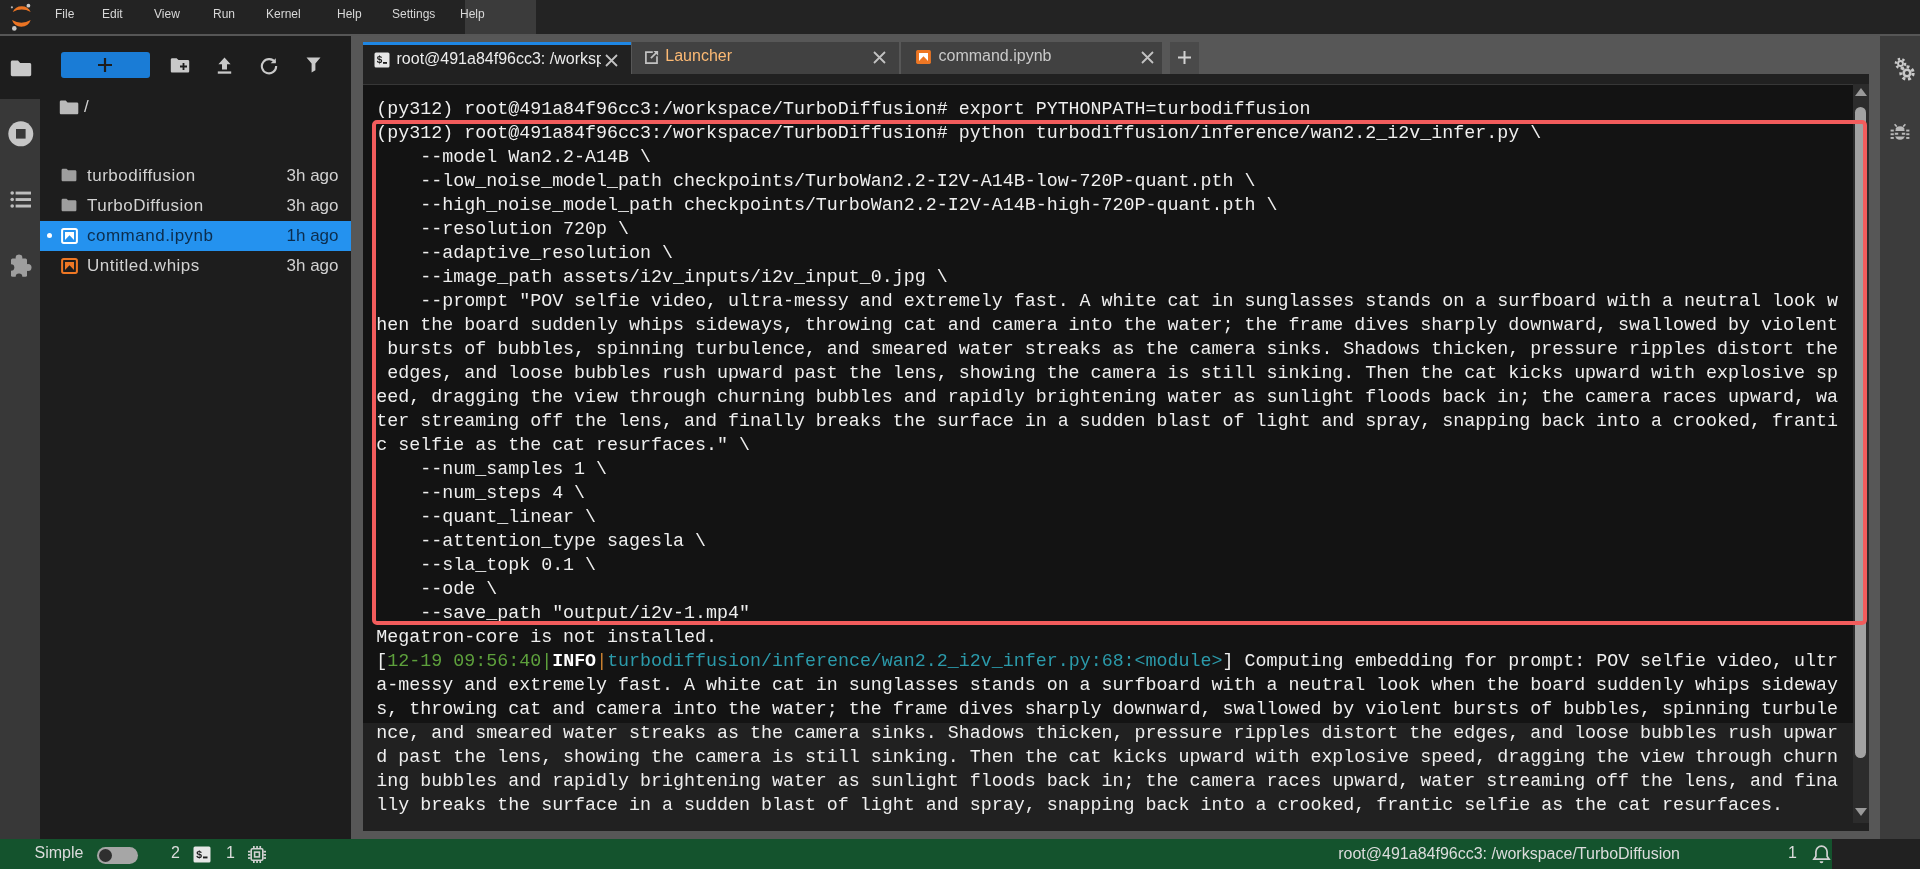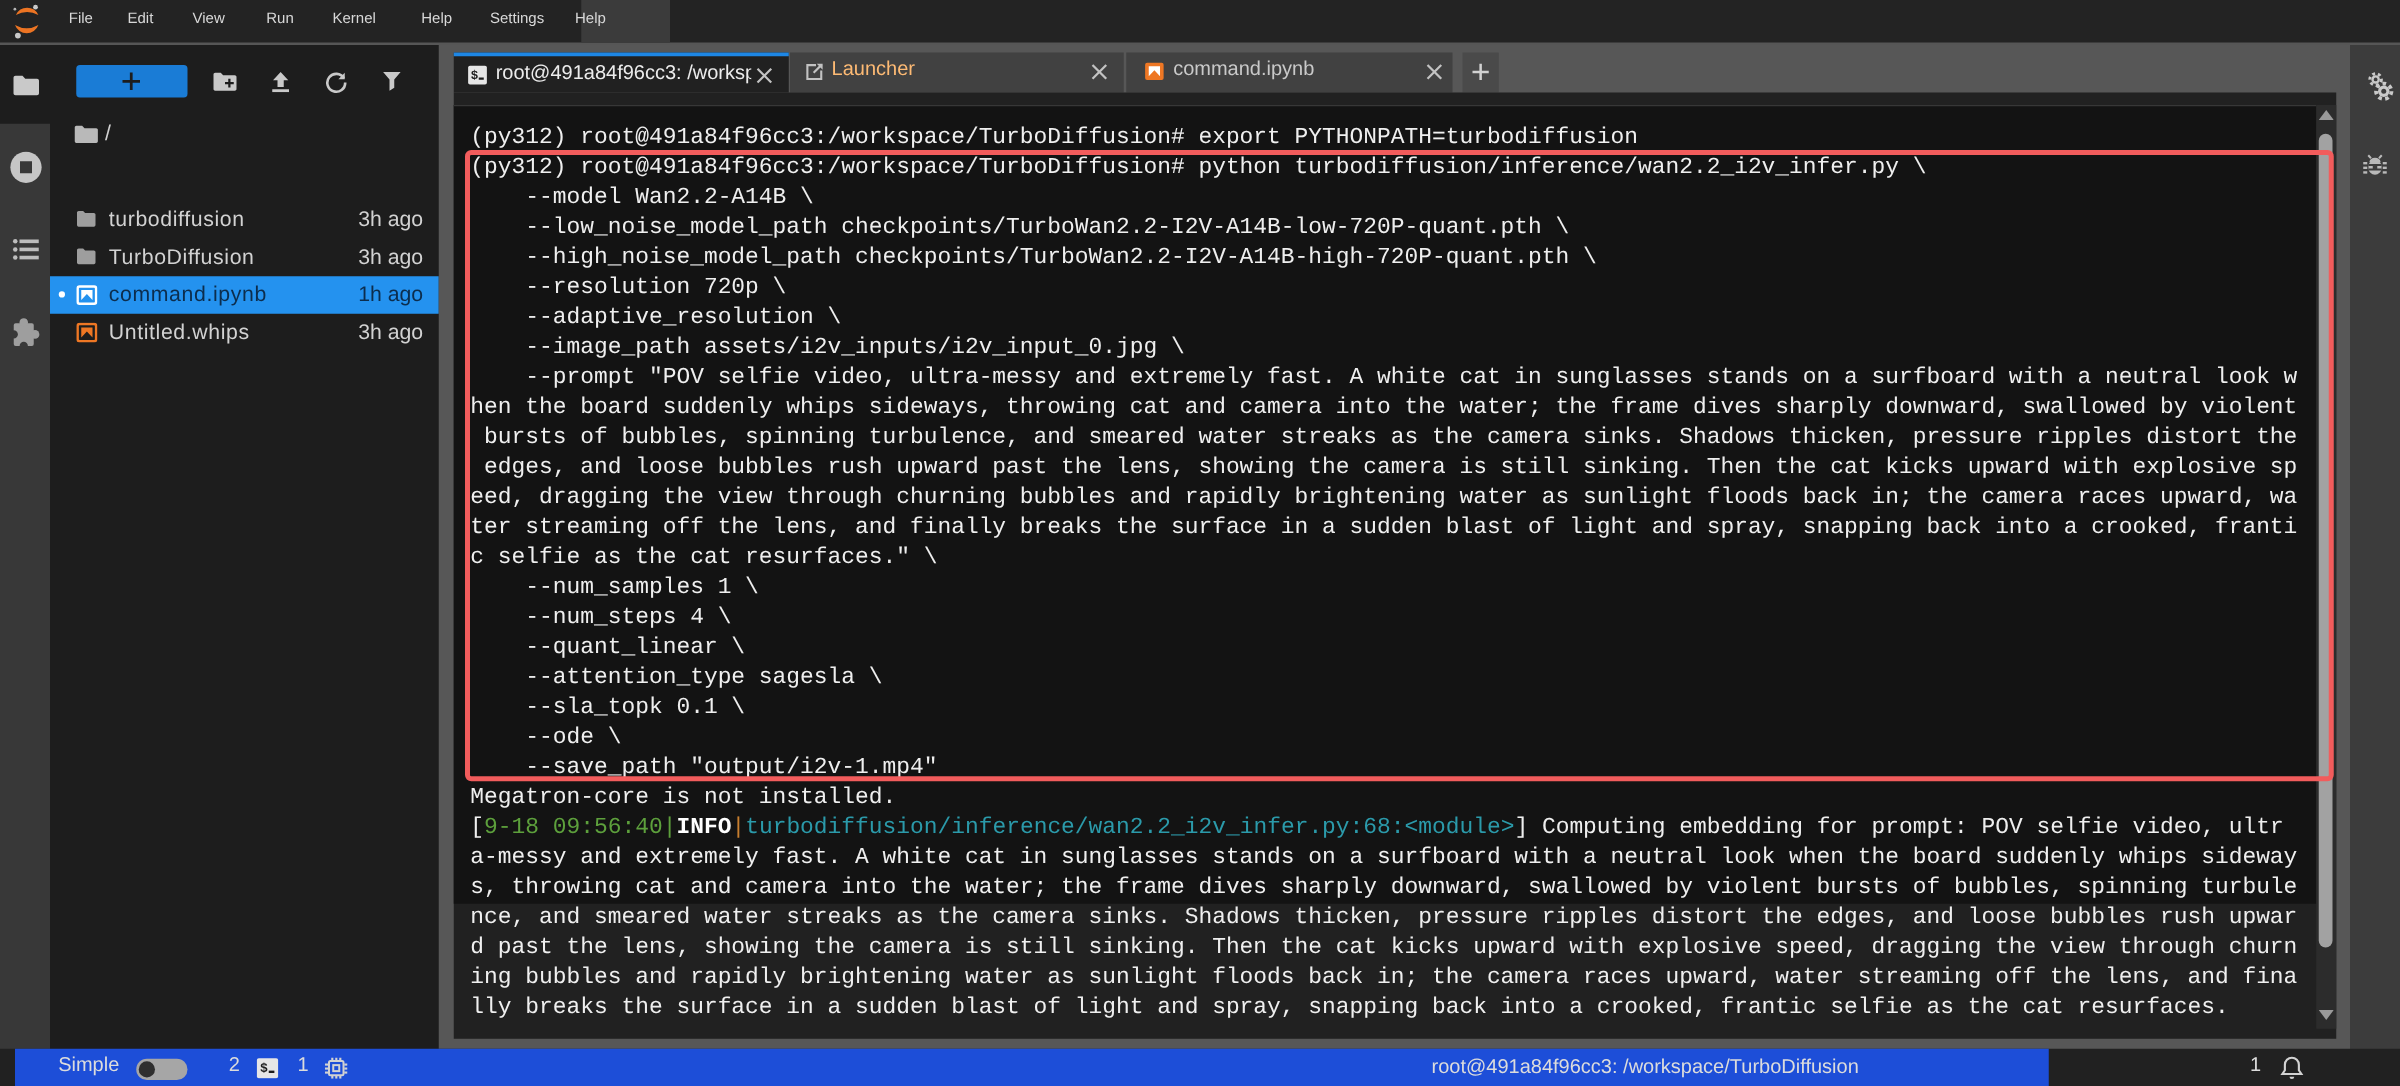--- a/index.html
+++ b/index.html
@@ -30,21 +30,21 @@
 #tab2{left:281.3px;width:267.1px;background:#414141;color:#fdba74}
 #tab3{left:549.5px;width:261.5px;background:#414141;color:#c9c9c9}
 #tabplus{left:819px;top:6px;width:29px;height:31.6px;background:#4a4a4a}
 #content{left:11.5px;top:37.6px;width:1506px;height:757.4px;background:#212121}
 #term{position:absolute;left:0;top:10.5px;width:1490.2px;height:639px;background:#131313;border-top:1px solid #373737}
 #termtext{position:absolute;left:13.8px;top:12.5px;font:18.32px/24px "Liberation Mono",monospace;color:#efefef;letter-spacing:0;white-space:pre}
 
 #sbtrack{left:1490.2px;top:10.5px;width:16.3px;height:739px;background:#2c2c2c}
 #sbthumb{left:2.8px;top:23px;width:11px;height:651px;background:#a2a2a2;border-radius:5.5px}
 
-#statusbar{left:12px;top:839px;width:1627px;height:30px;background:#1d4ed8;font-size:16px;color:#dcdcdc}
+#statusbar{left:0;top:839px;width:1832px;height:30px;background:#14532d;font-size:16px;color:#dcdcdc}
 
 #redrect{left:372.4px;top:120.4px;width:1494.6px;height:505px;border:4.8px solid #f25c5c;border-radius:5px;z-index:9}
 .xclose{position:absolute;top:9px;width:13px;height:13px}
 </style></head>
 <body>
 <div id="root">
 
 <div class="abs" id="menubar">
   <svg class="abs" style="left:10px;top:3px" width="24" height="31" viewBox="0 0 24 31">
     <path d="M2.7 9 A9.9 9.9 0 0 1 20.7 9 A18.8 18.8 0 0 0 2.7 9 Z" fill="#ec7423"></path>
@@ -208,21 +208,21 @@
 ter streaming off the lens, and finally breaks the surface in a sudden blast of light and spray, snapping back into a crooked, franti
 c selfie as the cat resurfaces." \
     --num_samples 1 \
     --num_steps 4 \
     --quant_linear \
     --attention_type sagesla \
     --sla_topk 0.1 \
     --ode \
     --save_path "output/i2v-1.mp4"
 Megatron-core is not installed.
-<span>[</span><span style="color:#5da03c">9-18 09:56:40</span><span style="color:#5da03c">|</span><b style="color:#fff">INFO</b><span style="color:#c87f2f">|</span><span style="color:#2b9aaa">turbodiffusion/inference/wan2.2_i2v_infer.py:68:&lt;module&gt;</span><span>] Computing embedding for prompt: POV selfie video, ultr</span>
+<span>[</span><span style="color:#5da03c">12-19 09:56:40</span><span style="color:#5da03c">|</span><b style="color:#fff">INFO</b><span style="color:#c87f2f">|</span><span style="color:#2b9aaa">turbodiffusion/inference/wan2.2_i2v_infer.py:68:&lt;module&gt;</span><span>] Computing embedding for prompt: POV selfie video, ultr</span>
 a-messy and extremely fast. A white cat in sunglasses stands on a surfboard with a neutral look when the board suddenly whips sideway
 s, throwing cat and camera into the water; the frame dives sharply downward, swallowed by violent bursts of bubbles, spinning turbule
 nce, and smeared water streaks as the camera sinks. Shadows thicken, pressure ripples distort the edges, and loose bubbles rush upwar
 d past the lens, showing the camera is still sinking. Then the cat kicks upward with explosive speed, dragging the view through churn
 ing bubbles and rapidly brightening water as sunlight floods back in; the camera races upward, water streaming off the lens, and fina
 lly breaks the surface in a sudden blast of light and spray, snapping back into a crooked, frantic selfie as the cat resurfaces.</pre>
     </div>
     <div class="abs" id="sbtrack">
       <svg class="abs" style="left:2.5px;top:3.5px" width="12" height="8" viewBox="0 0 12 8">
             <path d="M6 0 L12 8 H0 Z" fill="#9a9a9a"></path>

